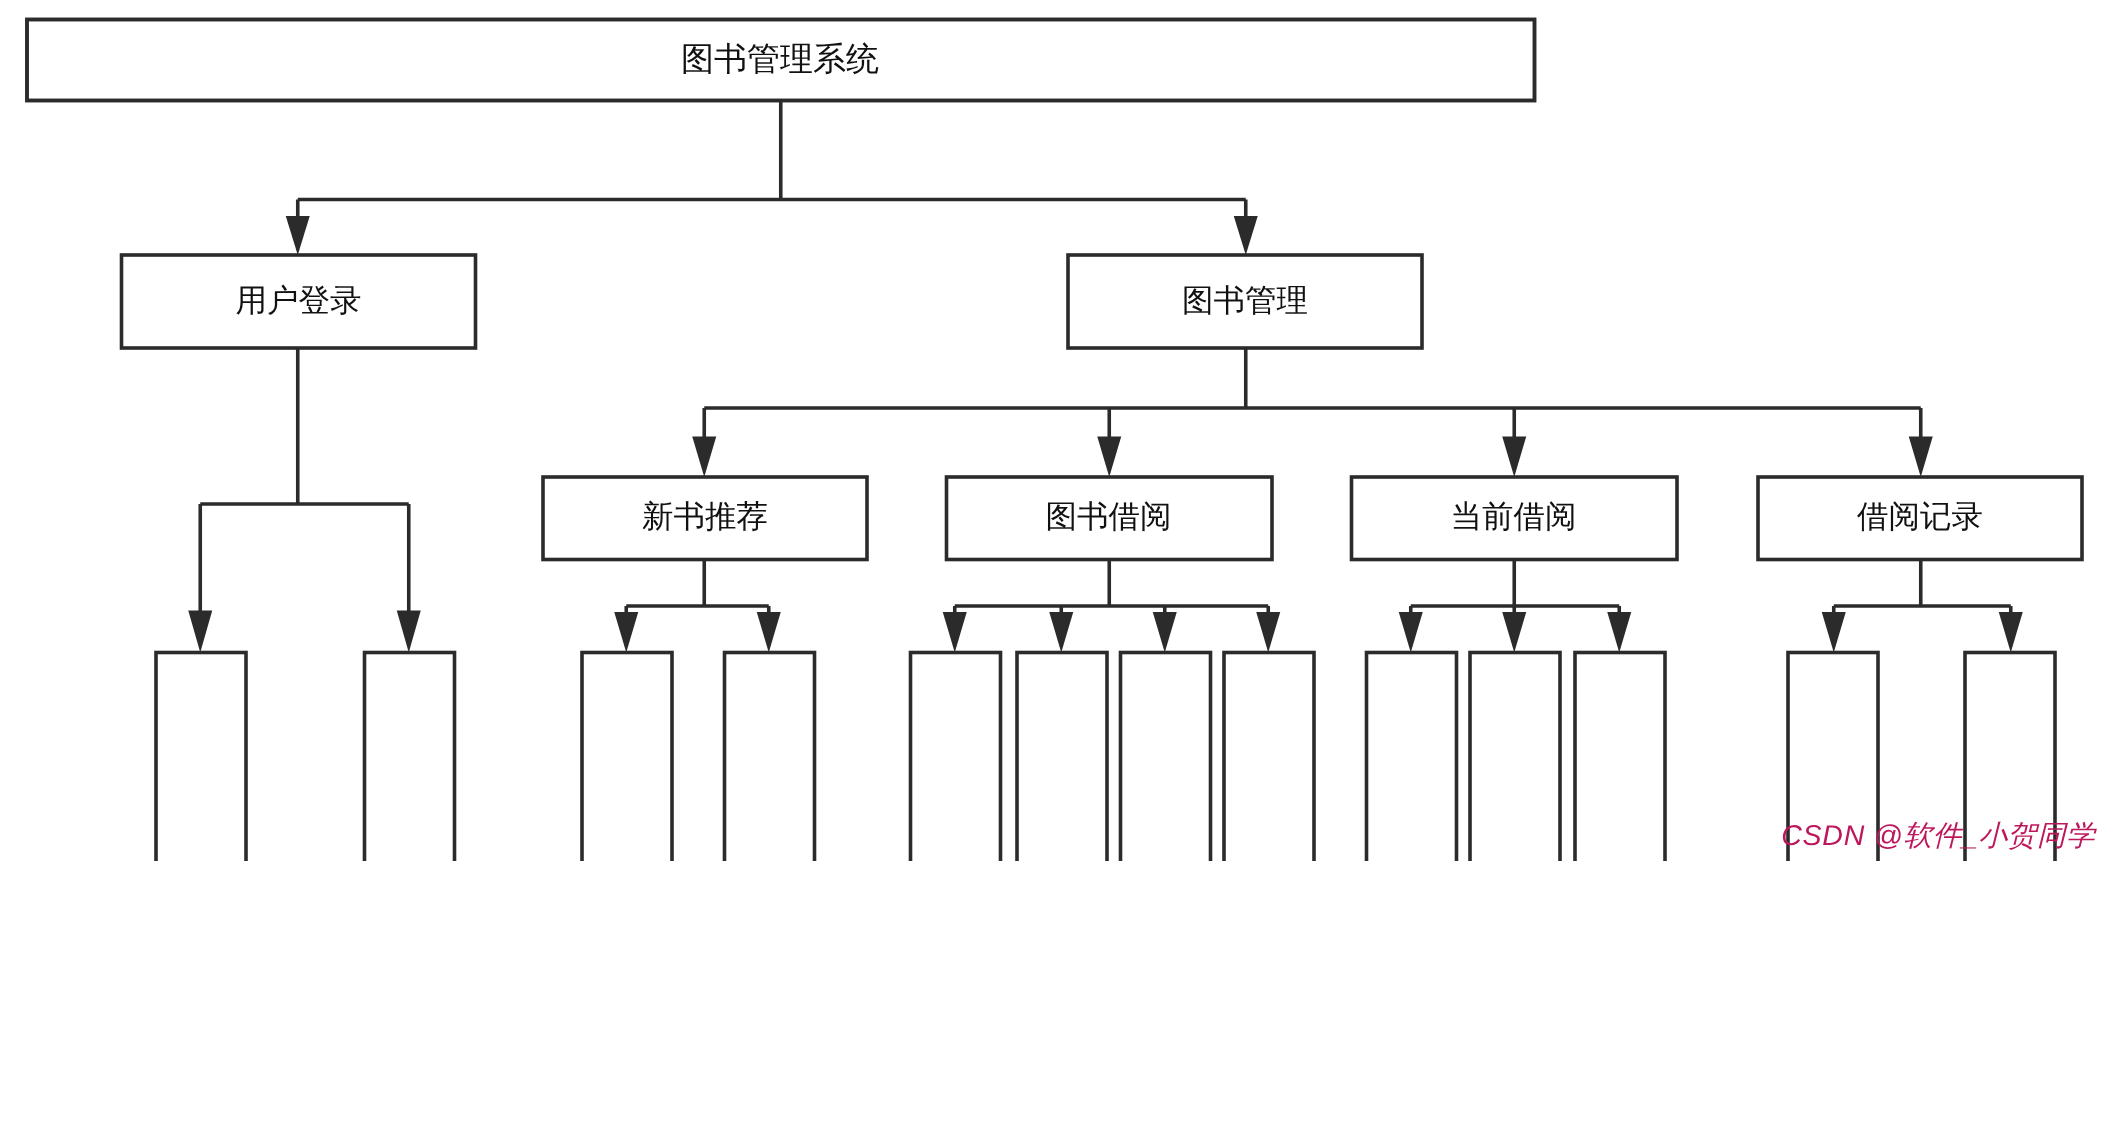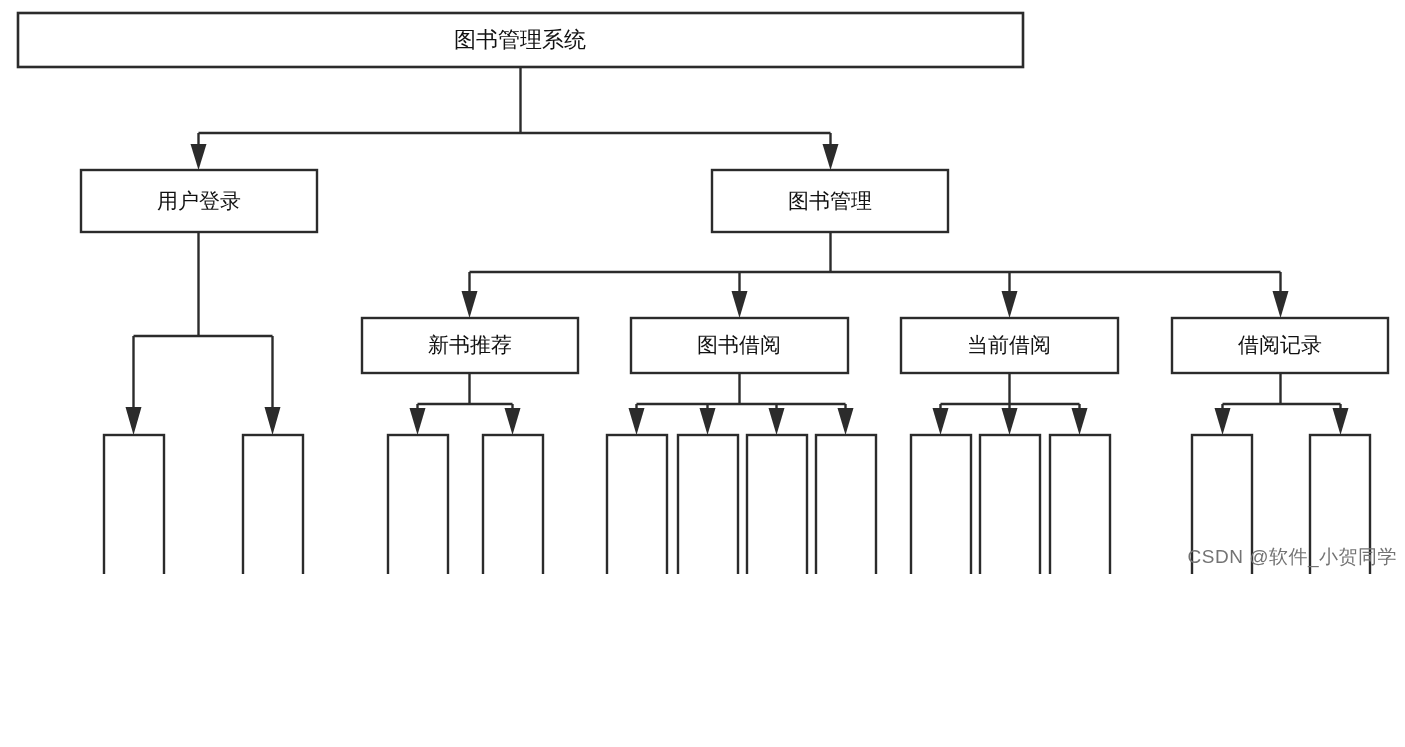--- a/index.html
+++ b/index.html
@@ -76,23 +76,24 @@
     display: flex;
     align-items: center;
     justify-content: center;
   }
   .watermark {
     position: absolute;
     right: 8px;
     bottom: 4px;
     font-family: "Liberation Sans", "DejaVu Sans", sans-serif;
     font-size: 19px;
-    color: #737373;
+    color: #be185d;
     white-space: nowrap;
     letter-spacing: 0.5px;
+    font-style: italic;
   }
 </style>
 </head>
 <body>
 
 <div id="diagram-root">
 
   <svg class="diagram-canvas" viewBox="0 0 1405 747" xmlns="http://www.w3.org/2000/svg">
 
     <g>

